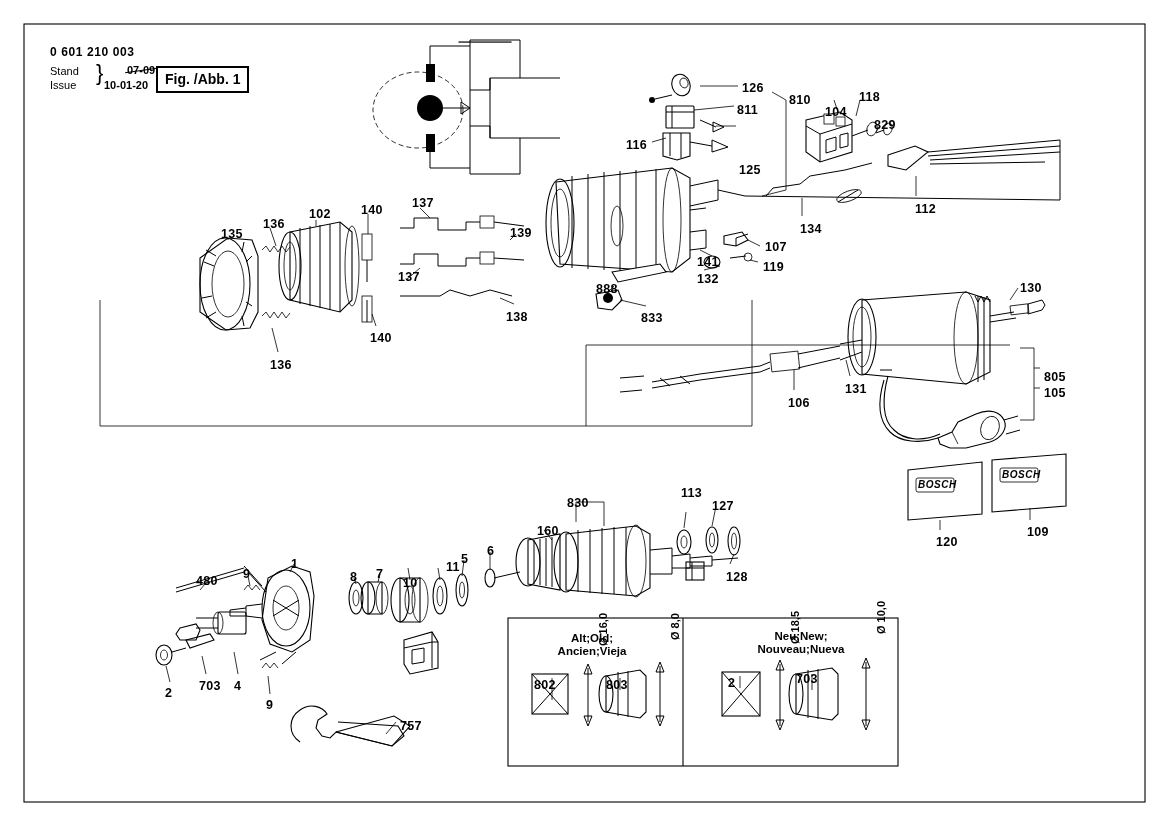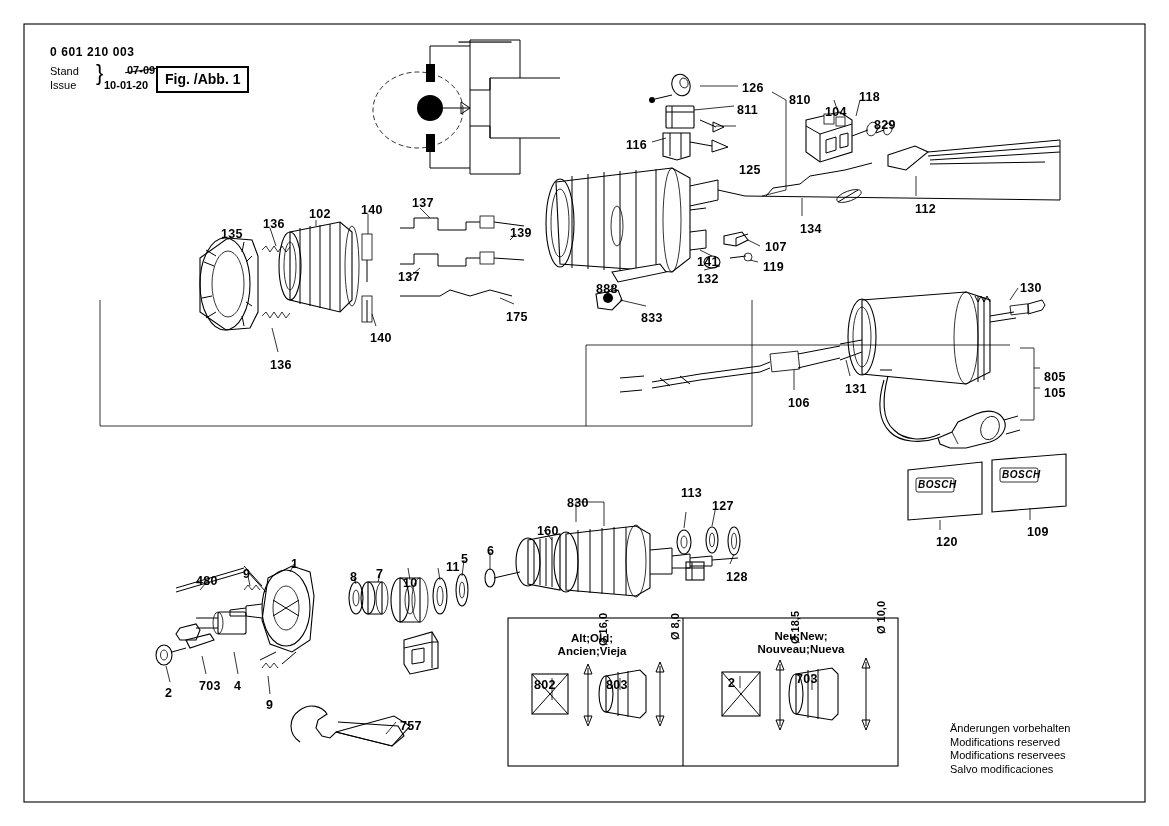--- a/index.html
+++ b/index.html
@@ -39,26 +39,20 @@
 <div id="sheet">
 
   <div class="hdr" id="part-number">0 601 210 003</div>
   <div class="hdr" id="stand-label">Stand</div>
   <div class="hdr" id="issue-label">Issue</div>
   <div class="hdr" id="brace">}</div>
   <div class="hdr" id="stand-date"><span class="strike">07-09</span></div>
   <div class="hdr" id="issue-date">10-01-20</div>
   <div class="hdr" id="fig-box">Fig. /Abb. 1</div>
 
-  <div class="note" id="notes">
-    <div>Änderungen vorbehalten</div>
-    <div>Modifications reserved</div>
-    <div>Modifications reservees</div>
-    <div>Salvo modificaciones</div>
-  </div>
 
   <svg width="1169" height="826" viewBox="0 0 1169 826">
 
     <rect class="bx" x="24" y="24" width="1121" height="778"></rect>
 
     <g>
       <ellipse class="dash" cx="418" cy="110" rx="45" ry="38"></ellipse>
       <circle class="blk" cx="430" cy="108" r="13"></circle>
       <rect class="blk" x="426" y="64" width="9" height="18"></rect>
       <rect class="blk" x="426" y="134" width="9" height="18"></rect>
@@ -400,21 +394,21 @@
       <div class="cl" style="left: 263px; top: 217px;">136</div>
       <div class="cl" style="left: 221px; top: 227px;">135</div>
       <div class="cl" style="left: 510px; top: 226px;">139</div>
       <div class="cl" style="left: 765px; top: 240px;">107</div>
       <div class="cl" style="left: 697px; top: 255px;">141</div>
       <div class="cl" style="left: 763px; top: 260px;">119</div>
       <div class="cl" style="left: 697px; top: 272px;">132</div>
       <div class="cl" style="left: 398px; top: 270px;">137</div>
       <div class="cl" style="left: 596px; top: 282px;">888</div>
       <div class="cl" style="left: 1020px; top: 281px;">130</div>
-      <div class="cl" style="left: 506px; top: 310px;">175</div>
+      <div class="cl" style="left: 506px; top: 310px;">138</div>
       <div class="cl" style="left: 370px; top: 331px;">140</div>
       <div class="cl" style="left: 270px; top: 358px;">136</div>
       <div class="cl" style="left: 641px; top: 311px;">833</div>
       <div class="cl" style="left: 845px; top: 382px;">131</div>
       <div class="cl" style="left: 788px; top: 396px;">106</div>
       <div class="cl" style="left: 1044px; top: 370px;">805</div>
       <div class="cl" style="left: 1044px; top: 386px;">105</div>
       <div class="cl" style="left: 567px; top: 496px;">830</div>
       <div class="cl" style="left: 681px; top: 486px;">113</div>
       <div class="cl" style="left: 712px; top: 499px;">127</div>

